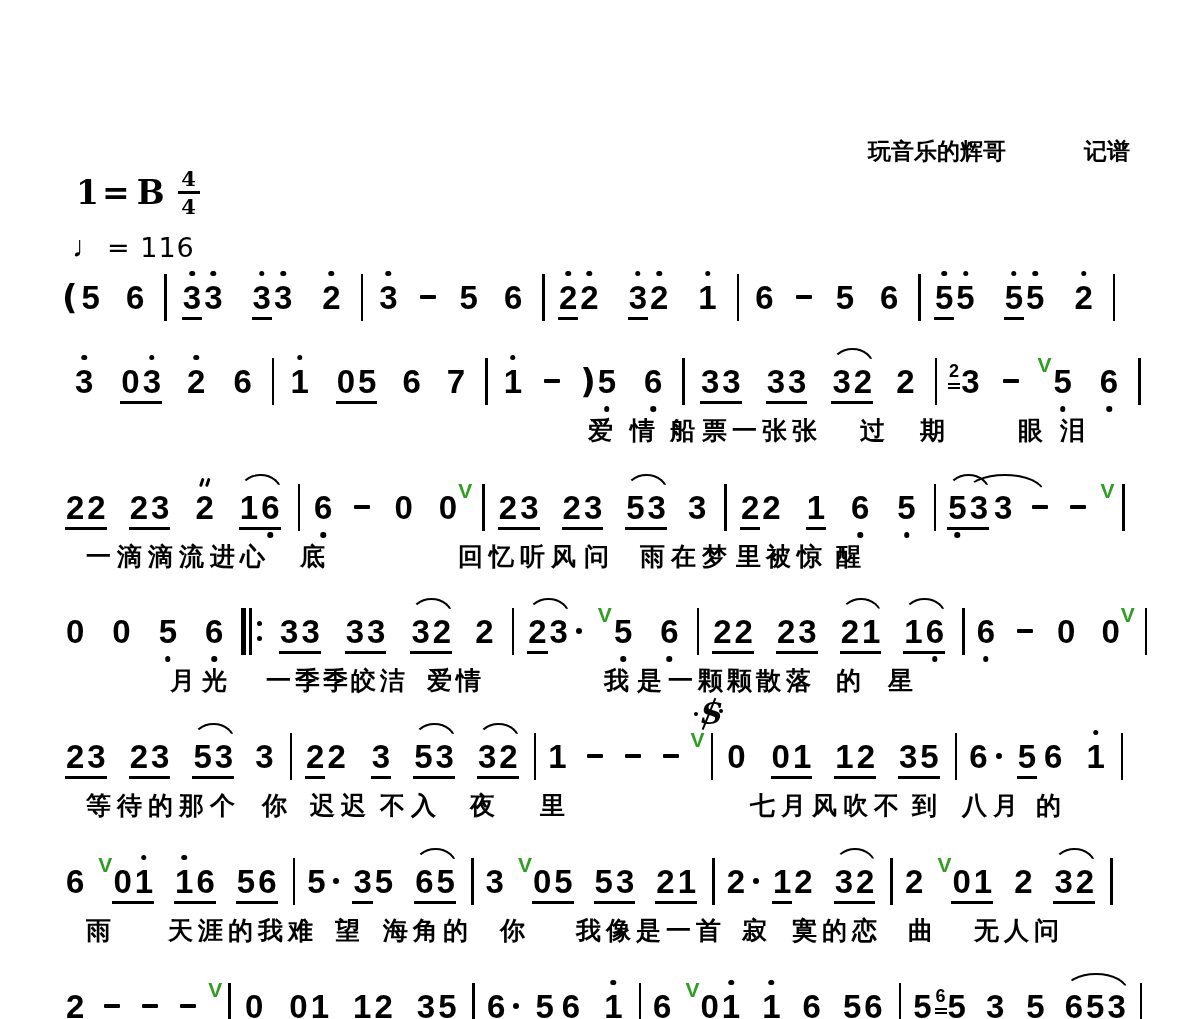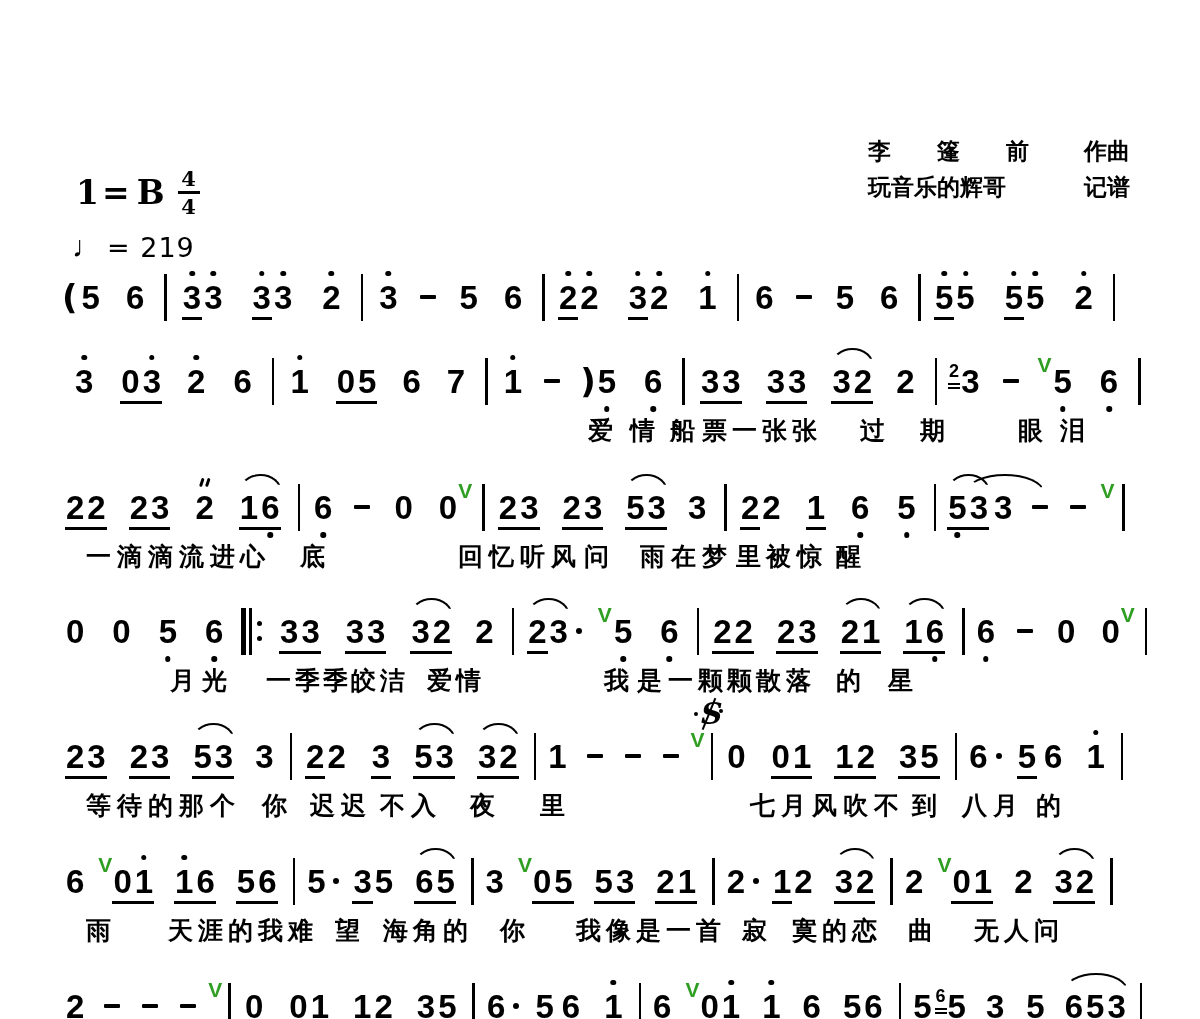--- a/index.html
+++ b/index.html
@@ -66,44 +66,40 @@
   .segno .d1{left:0;top:14px;}
   .segno .d2{right:1px;top:11px;}
 </style>
 </head>
 <body>
 
 <div class="page" id="page">
 
   <div class="credits">
     <div class="credit-row">
-      <span>李　　篷　　前</span>
-      <span class="credit-role">作曲</span>
-    </div>
-    <div class="credit-row">
       <span>玩音乐的辉哥</span>
       <span class="credit-role">记谱</span>
     </div>
   </div>
 
 
   <div class="keysig">
     <span>1</span>
     <span class="eq">=</span>
     <span>B</span>
     <span class="frac">
       <span>4</span>
       <span class="frac-bar"></span>
       <span>4</span>
     </span>
   </div>
 
   <div class="tempo">
     <span class="tempo-note">♩</span>
-    <span class="tempo-rest"><span>=</span> <span>219</span></span>
+    <span class="tempo-rest"><span>=</span> <span>116</span></span>
   </div>
 
   <div class="segno">
     <span class="s">S</span>
     <span class="slash"></span>
     <span class="d1"></span>
     <span class="d2"></span>
   </div>
 
   <div id="score">

